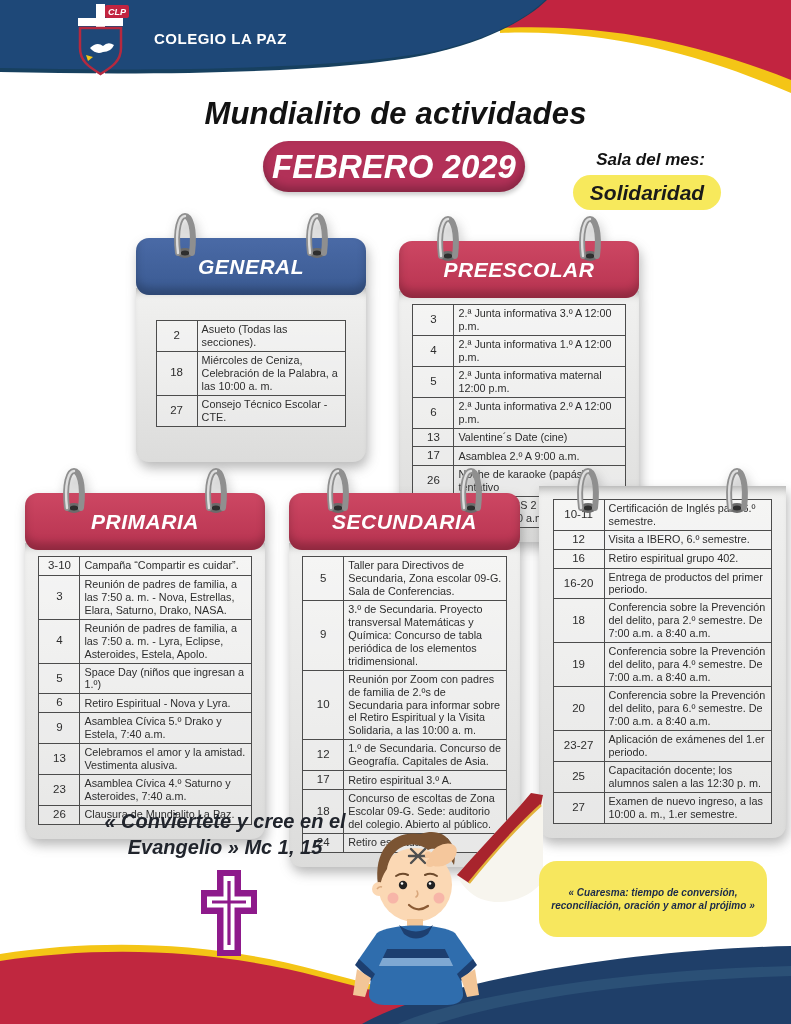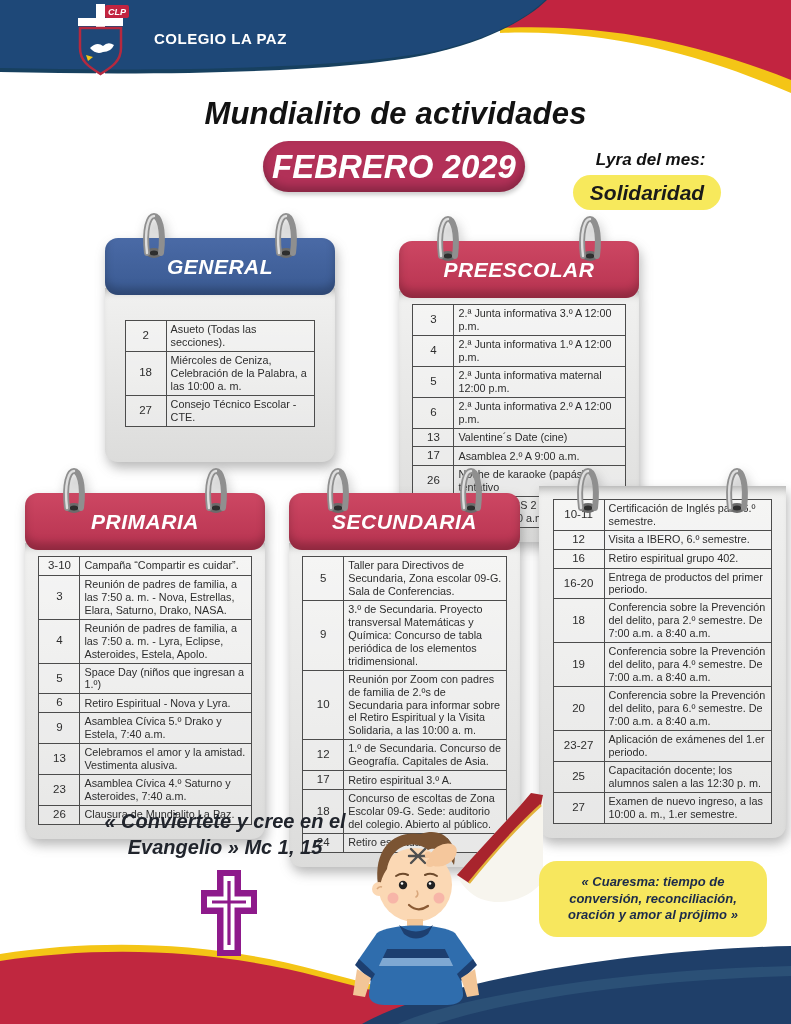--- a/index.html
+++ b/index.html
@@ -47,21 +47,21 @@
   .ring-left{left:36px;} .ring-right{right:36px;}
 
   
   .gospel-quote{position:absolute;left:104px;top:808px;width:242px;text-align:center;z-index:4;
                 font-size:20px;font-weight:bold;font-style:italic;color:#20242c;line-height:1.3;}
   .lent-cross{position:absolute;left:190px;top:860px;width:78px;height:106px;z-index:4;}
   .illustration{position:absolute;left:333px;top:793px;width:210px;height:218px;z-index:5;}
   .lent-box{position:absolute;left:539px;top:861px;width:228px;min-height:76px;border-radius:18px;
             background:#f7e75e;display:flex;align-items:center;justify-content:center;z-index:5;
             padding:10px 12px;box-sizing:border-box;text-align:center;
-            font-size:13px;font-weight:bold;font-style:italic;color:#1b2a4a;line-height:1.3;}
+            font-size:10px;font-weight:bold;font-style:italic;color:#1b2a4a;line-height:1.3;}
   .footer-svg{position:absolute;left:0;bottom:0;width:791px;height:100px;z-index:1;}
 </style>
 </head>
 <body>
 
 <div class="page">
 
   <svg class="banner-svg" viewBox="0 0 791 120" preserveAspectRatio="none">
     <path d="M500 33 C612 29 706 57 791 93 L791 78 C705 44 612 22 500 26 Z" fill="#f4c516"></path>
     <path d="M533 0 L791 0 L791 80 C702 45 612 23 500 28 C511 18 522 9 533 0 Z" fill="#c22440"></path>
@@ -77,24 +77,24 @@
       <text x="55" y="11" font-size="9" font-weight="bold" font-style="italic" text-anchor="middle" fill="#ffffff" font-family="Liberation Sans, sans-serif">CLP</text>
       <path d="M18 24 L59 24 L59 44 C59 57 50 63 38.5 70 C27 63 18 57 18 44 Z" fill="#1e4878" stroke="#b5293f" stroke-width="2.5"></path>
       <path d="M28 44 q7 -7 13 -2 q5 -5 11 -1 q-3 7 -11 7 q-7 3 -13 -4 z" fill="#ffffff"></path>
       <path d="M24 51 l7 2 -5 4 z" fill="#f4c516"></path>
     </svg>
     <div class="logo-name">COLEGIO LA PAZ</div>
   </div>
 
   <div class="page-title">Mundialito de actividades</div>
   <div class="month-pill">FEBRERO 2029</div>
-  <div class="value-label">Lyra del mes:</div>
+  <div class="value-label">Sala del mes:</div>
   <div class="value-pill">Solidaridad</div>
 
-  <div class="card card-general" style="left:105px;top:238px;width:230px;">
+  <div class="card card-general" style="left:136px;top:238px;width:230px;">
     <svg class="ring ring-left" viewBox="0 0 26 54">
       <ellipse cx="13" cy="42" rx="8" ry="5" fill="#6b6b6b"></ellipse>
         <ellipse cx="13" cy="42" rx="4.2" ry="2.5" fill="#2e2e2e"></ellipse>
       <path d="M6 42 C3 17 8 5 13 5 C18 5 23 17 20 42" fill="none" stroke="#8f8f8f" stroke-width="6" stroke-linecap="round"></path>
       <path d="M6 42 C3 17 8 5 13 5" fill="none" stroke="#dedede" stroke-width="2.4" stroke-linecap="round"></path>
     </svg>
     <svg class="ring ring-right" viewBox="0 0 26 54">
       <ellipse cx="13" cy="42" rx="8" ry="5" fill="#6b6b6b"></ellipse>
         <ellipse cx="13" cy="42" rx="4.2" ry="2.5" fill="#2e2e2e"></ellipse>
       <path d="M6 42 C3 17 8 5 13 5 C18 5 23 17 20 42" fill="none" stroke="#8f8f8f" stroke-width="6" stroke-linecap="round"></path>

